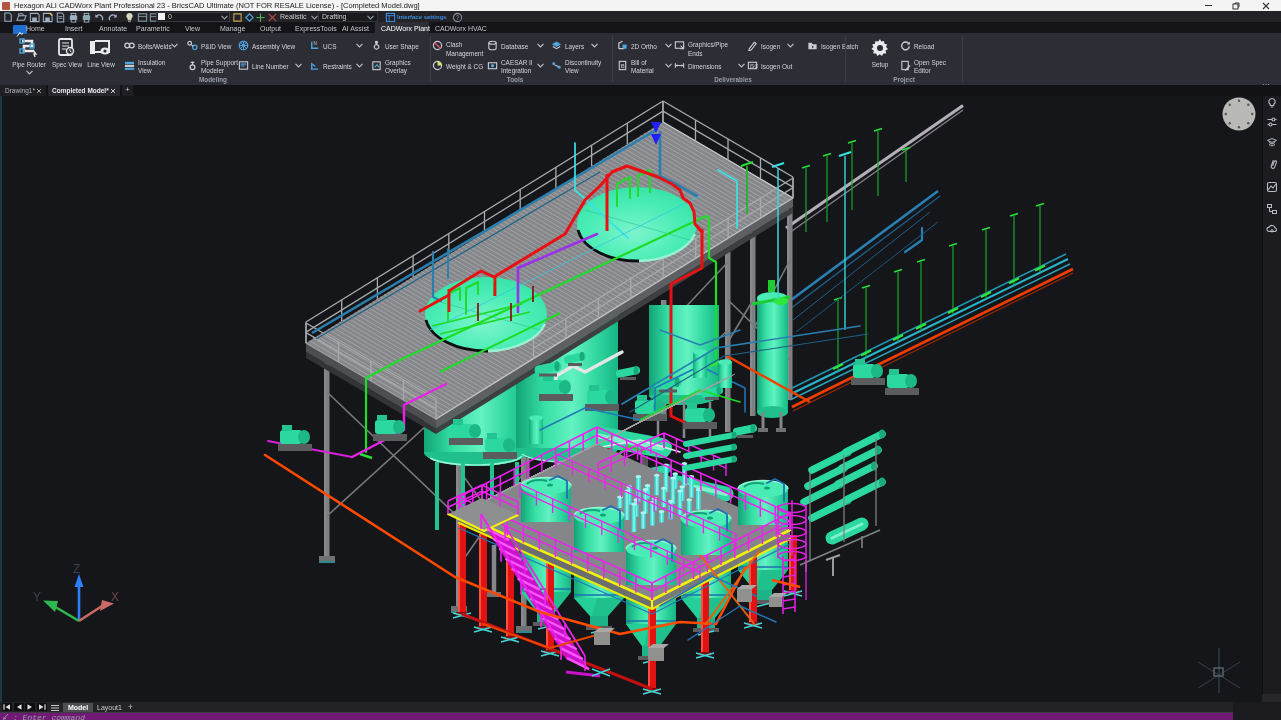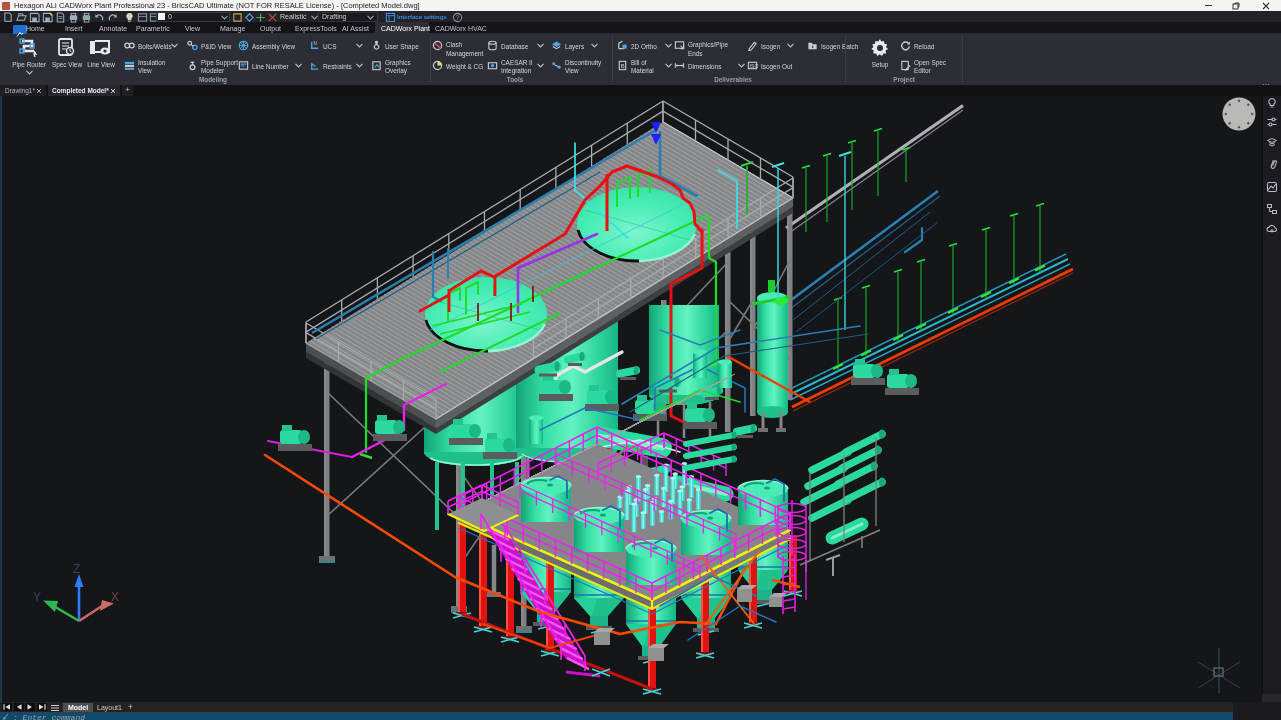--- a/index.html
+++ b/index.html
@@ -1284,19 +1284,19 @@
         <path d="M2,1.2 L6.5,4 2,6.8 z" fill="#dcdee0"></path>
       </svg>
     </div>
     <svg style="position:absolute;left:50px;top:703.5px" width="10" height="8" viewBox="0 0 12 10">
       <path d="M1,2 h10 M1,5 h10 M1,8 h10" stroke="#c8cacc" stroke-width="1.3"></path>
     </svg>
     <div style="position:absolute;left:63px;top:702.5px;width:30px;height:9px;background:#4d4e52;text-align:center;font-size:7px;font-weight:700;color:#fff;font-family:&quot;Liberation Sans&quot;,sans-serif;line-height:9px">Model</div>
     <div style="position:absolute;left:97px;top:703.5px;font-size:7px;color:#c8cacc;font-family:&quot;Liberation Sans&quot;,sans-serif">Layout1</div>
     <div style="position:absolute;left:128px;top:702px;font-size:8.5px;color:#c8cacc;font-family:&quot;Liberation Sans&quot;,sans-serif">+</div>
 
-<div style="position:absolute;left:0;top:711.5px;width:1281px;height:8.5px;background:#0c4a6e;border-top:1px solid #3a3c41">
+<div style="position:absolute;left:0;top:711.5px;width:1281px;height:8.5px;background:#701a75;border-top:1px solid #3a3c41">
  <svg style="position:absolute;left:2px;top:0.5px" width="9" height="8" viewBox="0 0 12 10">
         <path d="M2,8 L8,1 M2,8 l1,-3 M2,8 l3,-1" stroke="#9aa0a4" stroke-width="1.2" fill="none"></path>
       </svg>
  <div style="position:absolute;left:13px;top:0px;font-size:8px;font-style:italic;color:#9aa0a4;font-family:&quot;Liberation Mono&quot;,monospace">: Enter command</div>
 </div>
 <div style="position:absolute;left:1233px;top:702px;width:48px;height:18px;background:#1b1b1f"></div>
 </div>
 </body></html>

